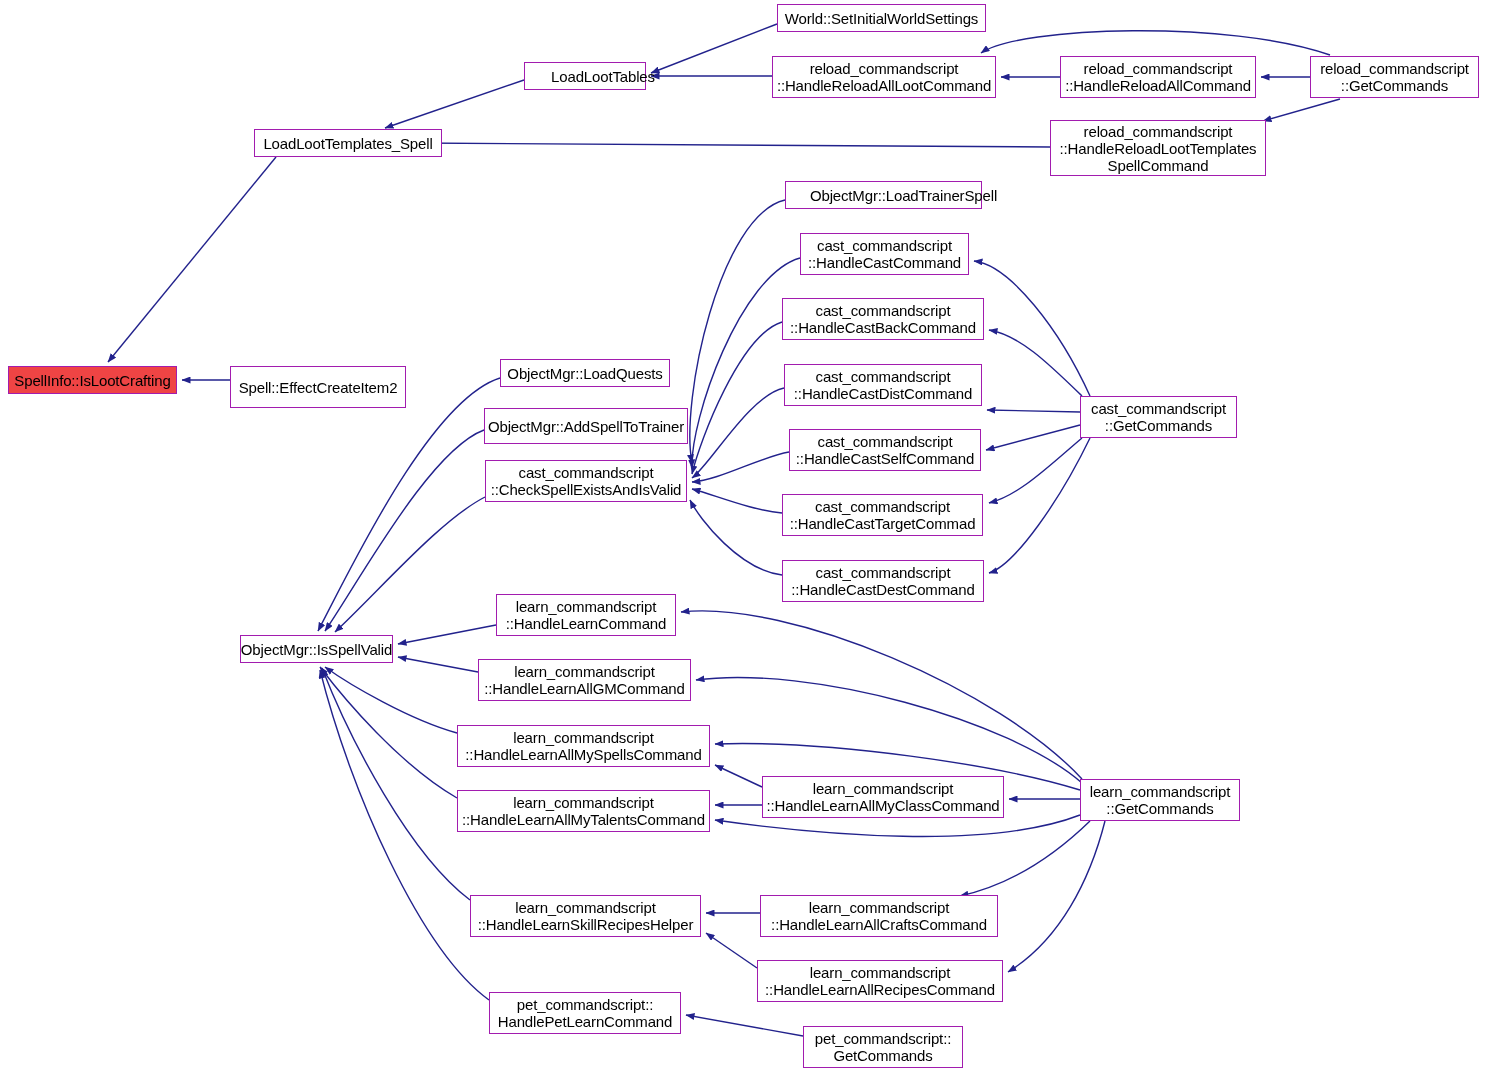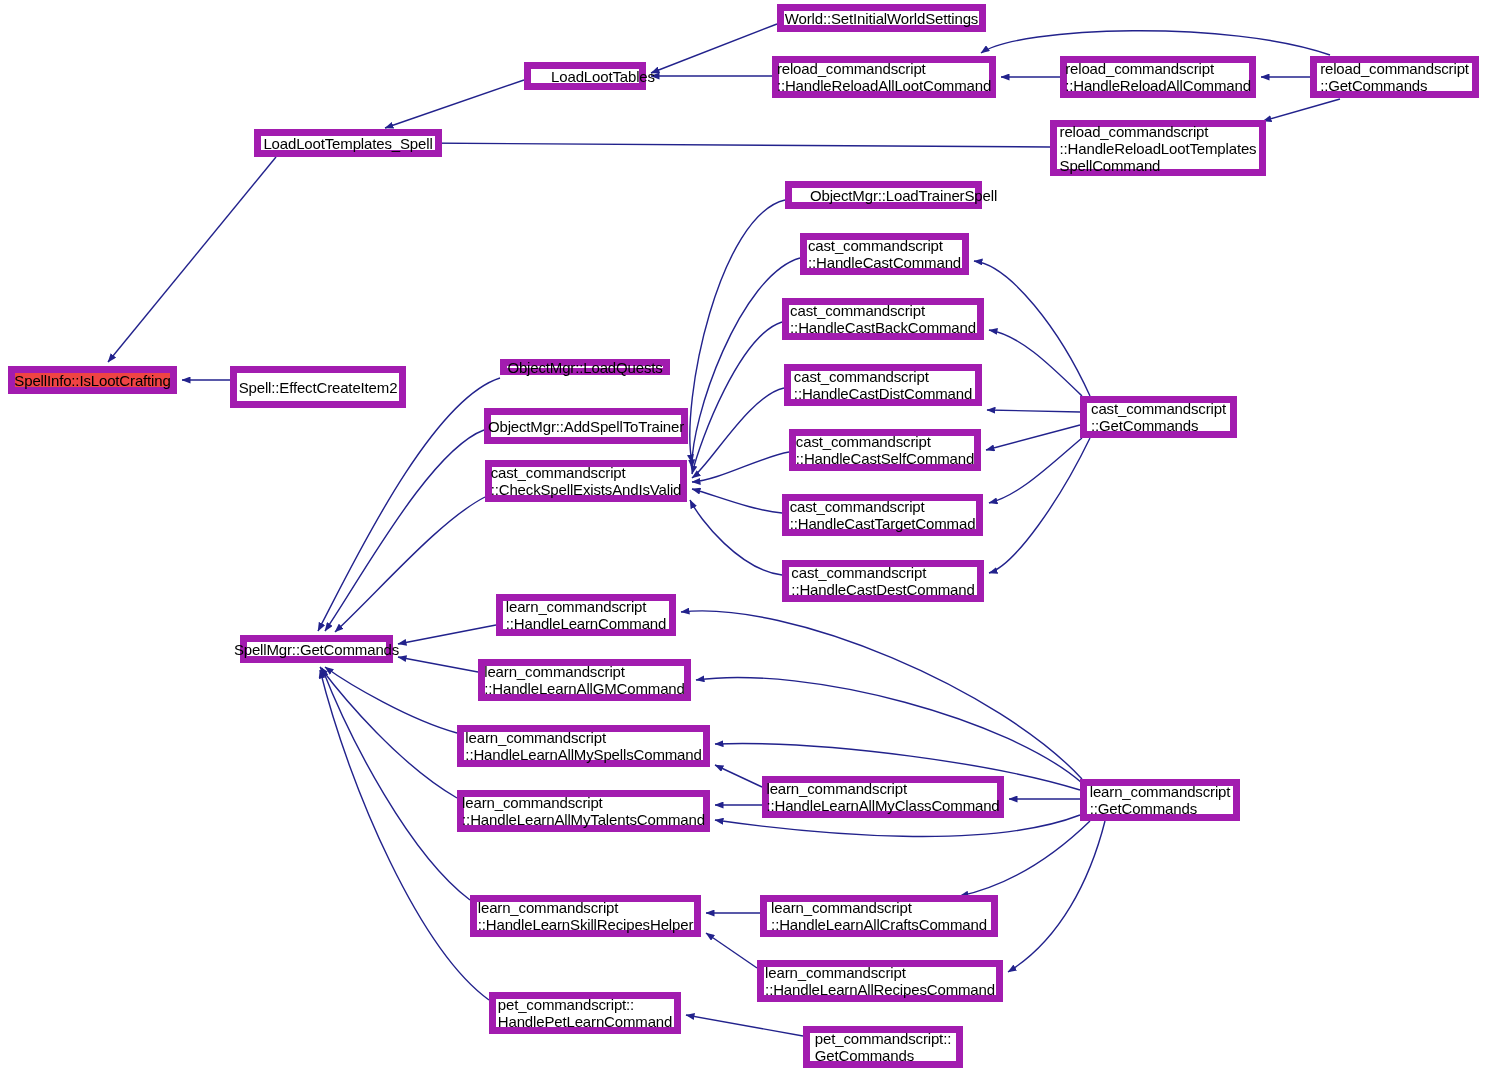--- a/index.html
+++ b/index.html
@@ -17,25 +17,26 @@
   }
   #edge-layer {
     position: absolute;
     top: 0; left: 0;
     width: 1487px;
     height: 1071px;
   }
   .node {
     position: absolute;
     box-sizing: border-box;
-    border: 7px solid #a21caf;
+    border: 1px solid #a21caf;
     background: #ffffff;
     color: #000000;
     font-size: 15px;
     line-height: 17px;
+    text-align: center;
     display: flex;
     align-items: center;
     justify-content: center;
     letter-spacing: -0.15px;
     white-space: pre;
     z-index: 2;
   }
   .node.highlight {
     background: #ef4444;
   }
@@ -124,25 +125,25 @@
       <div class="node" style="left: 784px; top: 364px; width: 198px; height: 42px;"><span class="label">cast_commandscript
 ::HandleCastDistCommand</span></div>
       <div class="node" style="left: 789px; top: 429px; width: 192px; height: 42px;"><span class="label">cast_commandscript
 ::HandleCastSelfCommand</span></div>
       <div class="node" style="left: 782px; top: 494px; width: 201px; height: 42px;"><span class="label">cast_commandscript
 ::HandleCastTargetCommad</span></div>
       <div class="node" style="left: 782px; top: 560px; width: 202px; height: 42px;"><span class="label">cast_commandscript
 ::HandleCastDestCommand</span></div>
       <div class="node" style="left: 1080px; top: 396px; width: 157px; height: 42px;"><span class="label">cast_commandscript
 ::GetCommands</span></div>
-      <div class="node" style="left: 500px; top: 359px; width: 170px; height: 16px;"><span class="label">ObjectMgr::LoadQuests</span></div>
+      <div class="node" style="left: 500px; top: 359px; width: 170px; height: 28px;"><span class="label">ObjectMgr::LoadQuests</span></div>
       <div class="node" style="left: 484px; top: 408px; width: 204px; height: 36px;"><span class="label">ObjectMgr::AddSpellToTrainer</span></div>
       <div class="node" style="left: 485px; top: 460px; width: 202px; height: 42px;"><span class="label">cast_commandscript
 ::CheckSpellExistsAndIsValid</span></div>
-      <div class="node" style="left: 240px; top: 635px; width: 153px; height: 28px;"><span class="label">SpellMgr::GetCommands</span></div>
+      <div class="node" style="left: 240px; top: 635px; width: 153px; height: 28px;"><span class="label">ObjectMgr::IsSpellValid</span></div>
       <div class="node" style="left: 496px; top: 594px; width: 180px; height: 42px;"><span class="label">learn_commandscript
 ::HandleLearnCommand</span></div>
       <div class="node" style="left: 478px; top: 659px; width: 213px; height: 42px;"><span class="label">learn_commandscript
 ::HandleLearnAllGMCommand</span></div>
       <div class="node" style="left: 457px; top: 725px; width: 253px; height: 42px;"><span class="label">learn_commandscript
 ::HandleLearnAllMySpellsCommand</span></div>
       <div class="node" style="left: 457px; top: 790px; width: 253px; height: 42px;"><span class="label">learn_commandscript
 ::HandleLearnAllMyTalentsCommand</span></div>
       <div class="node" style="left: 762px; top: 776px; width: 242px; height: 42px;"><span class="label">learn_commandscript
 ::HandleLearnAllMyClassCommand</span></div>

